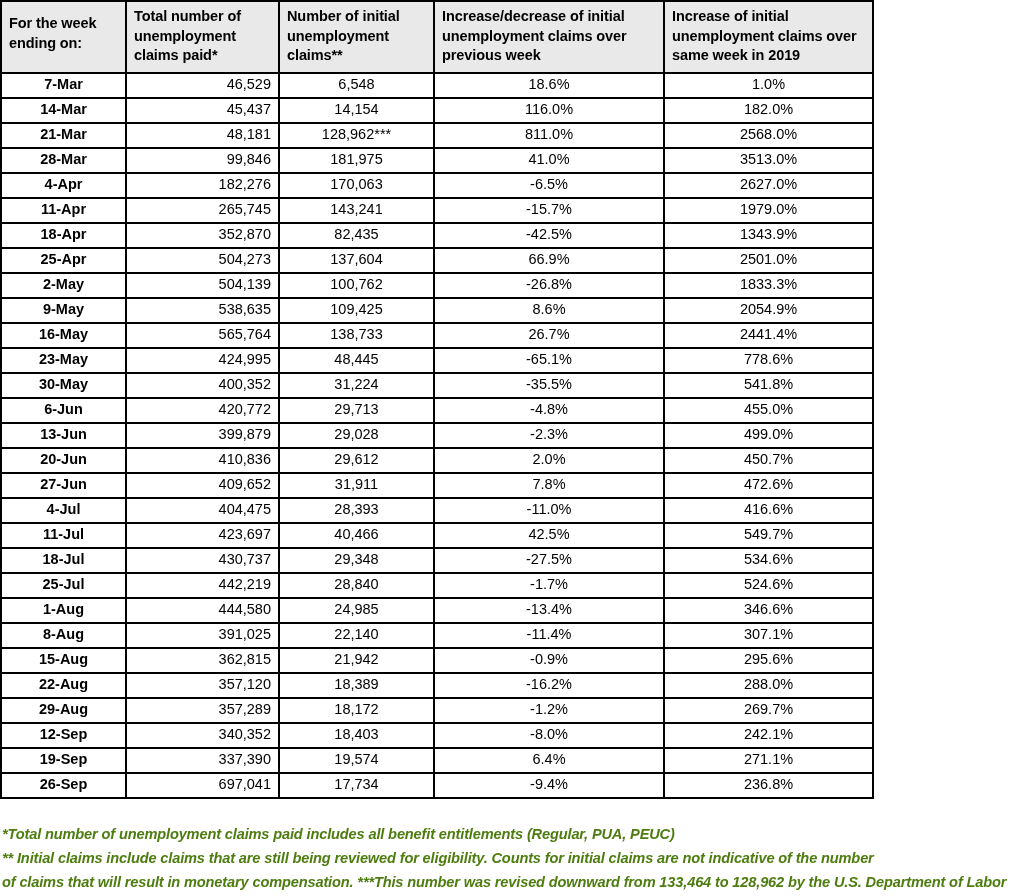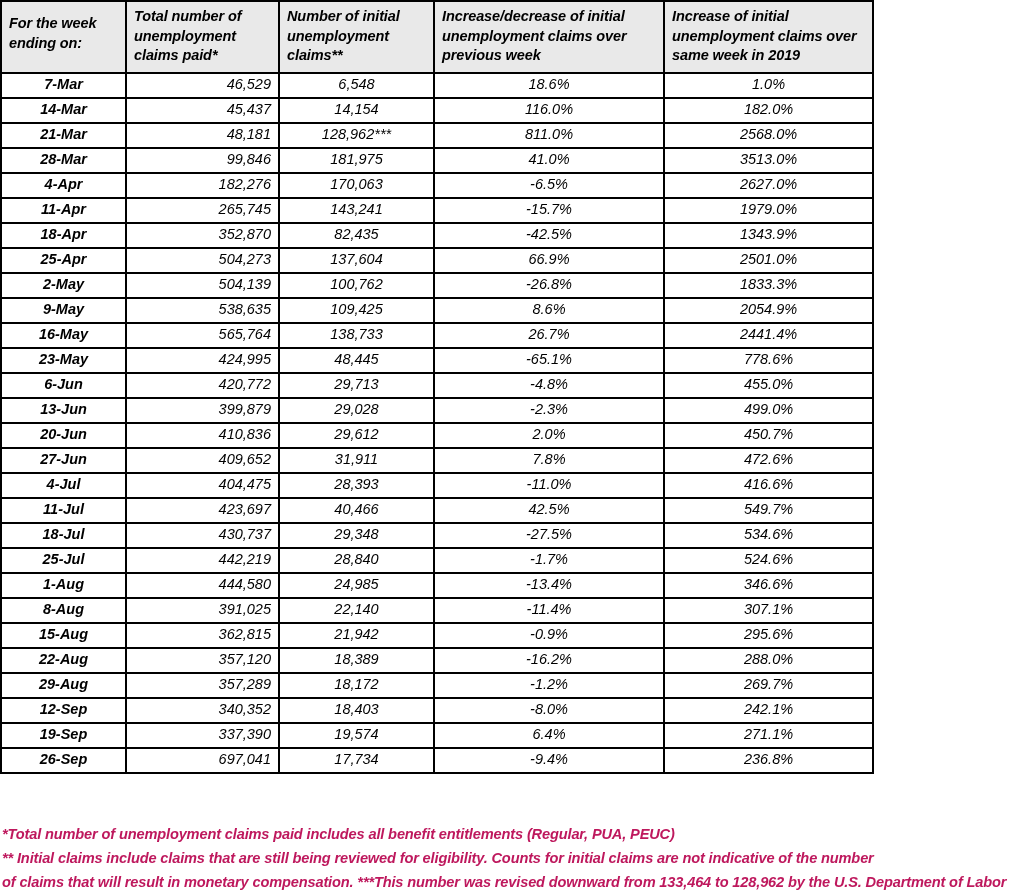--- a/index.html
+++ b/index.html
@@ -21,21 +21,20 @@
     height: 896px;
     background: #ffffff;
   }
 
   
   .table-wrap {
     position: absolute;
     left: 0px;
     top: 0px;
     width: 872px;
-    font-style: italic;
   }
 
   table.claims {
     border-collapse: collapse;
     table-layout: fixed;
     width: 872px;
     background: #ffffff;
   }
 
   table.claims col.c1 { width: 125px; }
@@ -100,21 +99,21 @@
   }
   .footnotes .fn {
     font-style: italic;
     font-weight: bold;
     font-size: 14.6px;
     line-height: 24px;
     height: 24px;
     white-space: nowrap;
     letter-spacing: -0.15px;
     padding-left: 2px;
-    color: #be185d;
+    color: #4d7c0f;
   }
 </style>
 </head>
 <body>
 
 <div id="page">
 
   <div class="table-wrap">
     <table class="claims">
       <colgroup>
@@ -212,20 +211,27 @@
             <td class="num-center">2441.4%</td>
           </tr>
           <tr>
             <td class="date">23-May</td>
             <td class="num-right">424,995</td>
             <td class="num-center">48,445</td>
             <td class="num-center">-65.1%</td>
             <td class="num-center">778.6%</td>
           </tr>
           <tr>
+            <td class="date">30-May</td>
+            <td class="num-right">400,352</td>
+            <td class="num-center">31,224</td>
+            <td class="num-center">-35.5%</td>
+            <td class="num-center">541.8%</td>
+          </tr>
+          <tr>
             <td class="date">6-Jun</td>
             <td class="num-right">420,772</td>
             <td class="num-center">29,713</td>
             <td class="num-center">-4.8%</td>
             <td class="num-center">455.0%</td>
           </tr>
           <tr>
             <td class="date">13-Jun</td>
             <td class="num-right">399,879</td>
             <td class="num-center">29,028</td>

